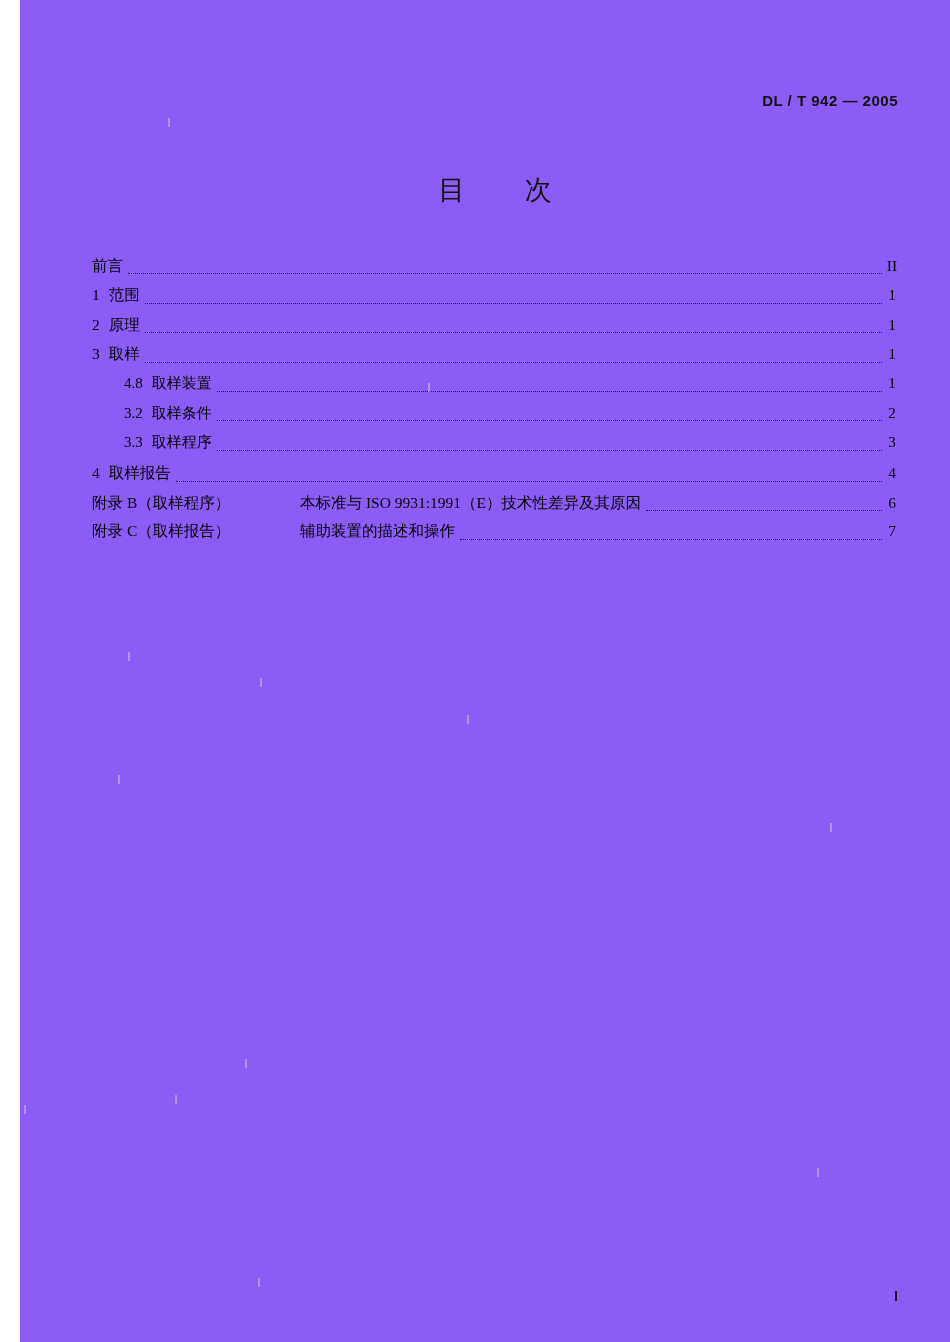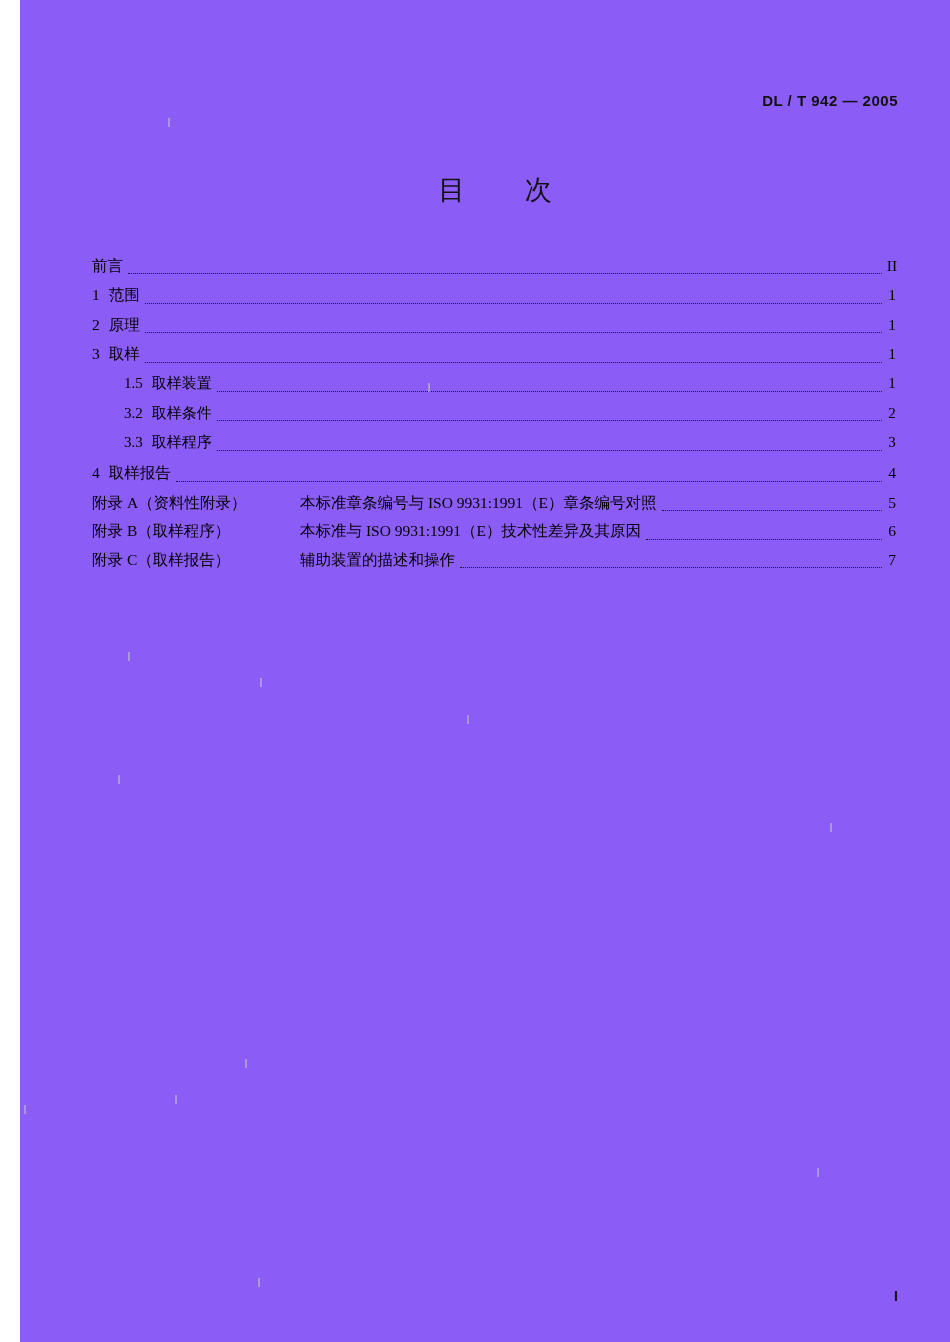--- a/index.html
+++ b/index.html
@@ -152,21 +152,21 @@
     </div>
 
     <div class="toc-row">
       <span class="toc-num">3</span>
       <span class="toc-label">取样</span>
       <span class="dots"></span>
       <span class="toc-page">1</span>
     </div>
 
     <div class="toc-row sub">
-      <span class="toc-num">1.5</span>
+      <span class="toc-num">4.8</span>
       <span class="toc-label">取样装置</span>
       <span class="dots"></span>
       <span class="toc-page">1</span>
     </div>
 
     <div class="toc-row sub">
       <span class="toc-num">3.2</span>
       <span class="toc-label">取样条件</span>
       <span class="dots"></span>
       <span class="toc-page">2</span>
@@ -179,26 +179,20 @@
       <span class="toc-page">3</span>
     </div>
 
     <div class="toc-row">
       <span class="toc-num">4</span>
       <span class="toc-label">取样报告</span>
       <span class="dots"></span>
       <span class="toc-page">4</span>
     </div>
 
-    <div class="toc-row annex">
-      <span class="annex-label">附录 A（资料性附录）</span>
-      <span class="annex-desc">本标准章条编号与 ISO 9931:1991（E）章条编号对照</span>
-      <span class="dots"></span>
-      <span class="toc-page">5</span>
-    </div>
 
     <div class="toc-row annex">
       <span class="annex-label">附录 B（取样程序）</span>
       <span class="annex-desc">本标准与 ISO 9931:1991（E）技术性差异及其原因</span>
       <span class="dots"></span>
       <span class="toc-page">6</span>
     </div>
 
     <div class="toc-row annex">
       <span class="annex-label">附录 C（取样报告）</span>

